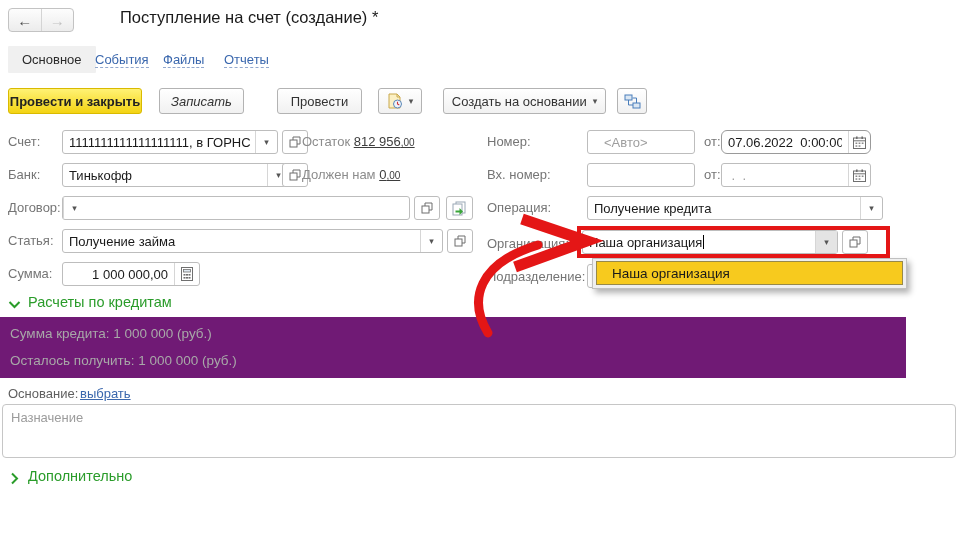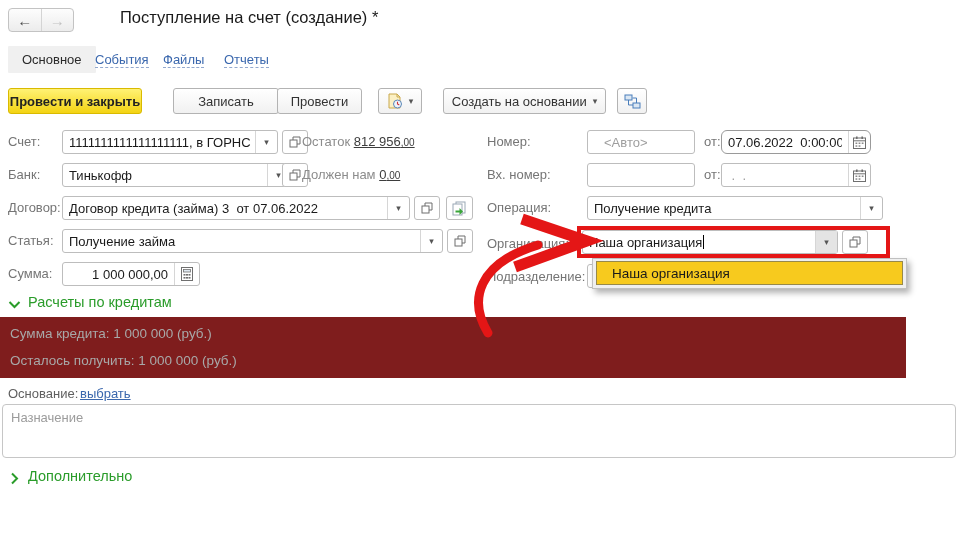--- a/index.html
+++ b/index.html
@@ -31,21 +31,21 @@
   .in{border:none;outline:none;background:transparent;font-family:"Liberation Sans",sans-serif;font-size:13px;color:#1a1a1a;padding:0 6px;width:100%;box-sizing:border-box;}
   .in::placeholder{color:#9e9e9e;opacity:1;}
   input.standalone{position:absolute;height:24px;border:1px solid #bdbdbd;border-radius:3px;background:#fff;box-sizing:border-box;}
   .date-field{border-color:#9a9a9a;}
   .money-line{position:absolute;font-size:13px;color:#8c8c8c;white-space:nowrap;}
   .money-val{color:#3d3d3d;text-decoration:underline;}
   .money-dec{font-size:10px;}
   .text-caret{display:inline-block;width:1px;height:14px;background:#000;margin-left:1px;}
   
   .section-title{position:absolute;font-size:14.5px;color:#2a9c2a;white-space:nowrap;cursor:pointer;}
-  .info-block{position:absolute;left:0;top:317px;width:906px;height:61px;background:#7f1d1d;}
+  .info-block{position:absolute;left:0;top:317px;width:906px;height:61px;background:#701a75;}
   .info-line{position:absolute;left:10px;font-size:13.5px;color:#a8a8a8;white-space:nowrap;}
   textarea.purpose{position:absolute;left:2px;top:404px;width:954px;height:54px;border:1px solid #c6c6c6;border-radius:4px;resize:none;font-family:"Liberation Sans",sans-serif;font-size:13px;color:#be185d;padding:5px 8px;box-sizing:border-box;outline:none;}
   textarea.purpose::placeholder{color:#9c9c9c;opacity:1;}
   
   .dd-popup{position:absolute;left:592px;top:258px;width:315px;height:31px;background:#efefef;border:1px solid #c0c0c0;box-shadow:3px 4px 6px rgba(0,0,0,.3);box-sizing:border-box;z-index:6;}
   .dd-item{position:absolute;left:3px;top:2px;right:3px;bottom:3px;background:#f7ca1e;border:1px solid #97894a;box-sizing:border-box;font-size:13.5px;color:#1a1a1a;display:flex;align-items:center;padding-left:15px;cursor:pointer;}
   
   .red-frame{position:absolute;left:577px;top:226px;width:313px;height:32px;border:4px solid #e41616;box-sizing:border-box;z-index:7;pointer-events:none;}
   .arrow-svg{position:absolute;left:450px;top:205px;z-index:8;pointer-events:none;}
   svg{display:block;}
@@ -62,21 +62,21 @@
     </button>
 </div>
 <div class="win-title">Поступление на счет (создание) *</div>
 
 <div class="tab-active">Основное</div>
 <a class="cmd-link" style="left:95px;top:52px;">События</a>
 <a class="cmd-link" style="left:163px;top:52px;">Файлы</a>
 <a class="cmd-link" style="left:224px;top:52px;">Отчеты</a>
 
 <button class="btn btn-yellow" style="left:8px;width:134px;">Провести и закрыть</button>
-<button class="btn" style="left:173px;width:106px;">Записать</button>
+<button class="btn" style="left:159px;width:85px;font-style:italic;">Записать</button>
 <button class="btn" style="left:277px;width:85px;">Провести</button>
 <button class="btn" style="left:378px;width:44px;padding:0 6px;">
   <span>
     <svg width="16" height="16" viewBox="0 0 16 16">
         <path d="M2 1 h8 l3 3 v11 h-11 z" fill="#fbf0c4" stroke="#c9a84c"></path>
         <path d="M10 1 v3 h3" fill="none" stroke="#c9a84c"></path>
         <circle cx="10.5" cy="11" r="4" fill="#eef4fb" stroke="#5b87b8"></circle>
         <path d="M10.5 8.7 v2.3 l1.8 1" fill="none" stroke="#c33" stroke-width="1.1"></path>
       </svg>
   </span>
@@ -131,21 +131,20 @@
       </svg>
     </span>
 </button>
 <div class="money-line" style="left:302px;top:167px;">
   <span>Должен нам</span>
   <span class="money-val"><span>0</span><span class="money-dec">,00</span></span>
 </div>
 
 <div class="lbl" style="left:8px;top:200px;">Договор:</div>
 <div class="field" style="left:62px;top:196px;width:348px;">
-  <div class="txt">Договор кредита (займа) 3  от 07.06.2022</div>
   <button class="caret-cell">
       <span class="caret-glyph">▾</span>
     </button>
 </div>
 <button class="sq-btn" style="left:414px;top:196px;">
   <span>
       <svg width="12" height="12" viewBox="0 0 12 12">
         <rect x="1" y="4" width="7" height="7" fill="#fff" stroke="#6f6f6f"></rect>
         <path d="M4 4 V1 H11 V8 H8" fill="none" stroke="#6f6f6f"></path>
       </svg>

